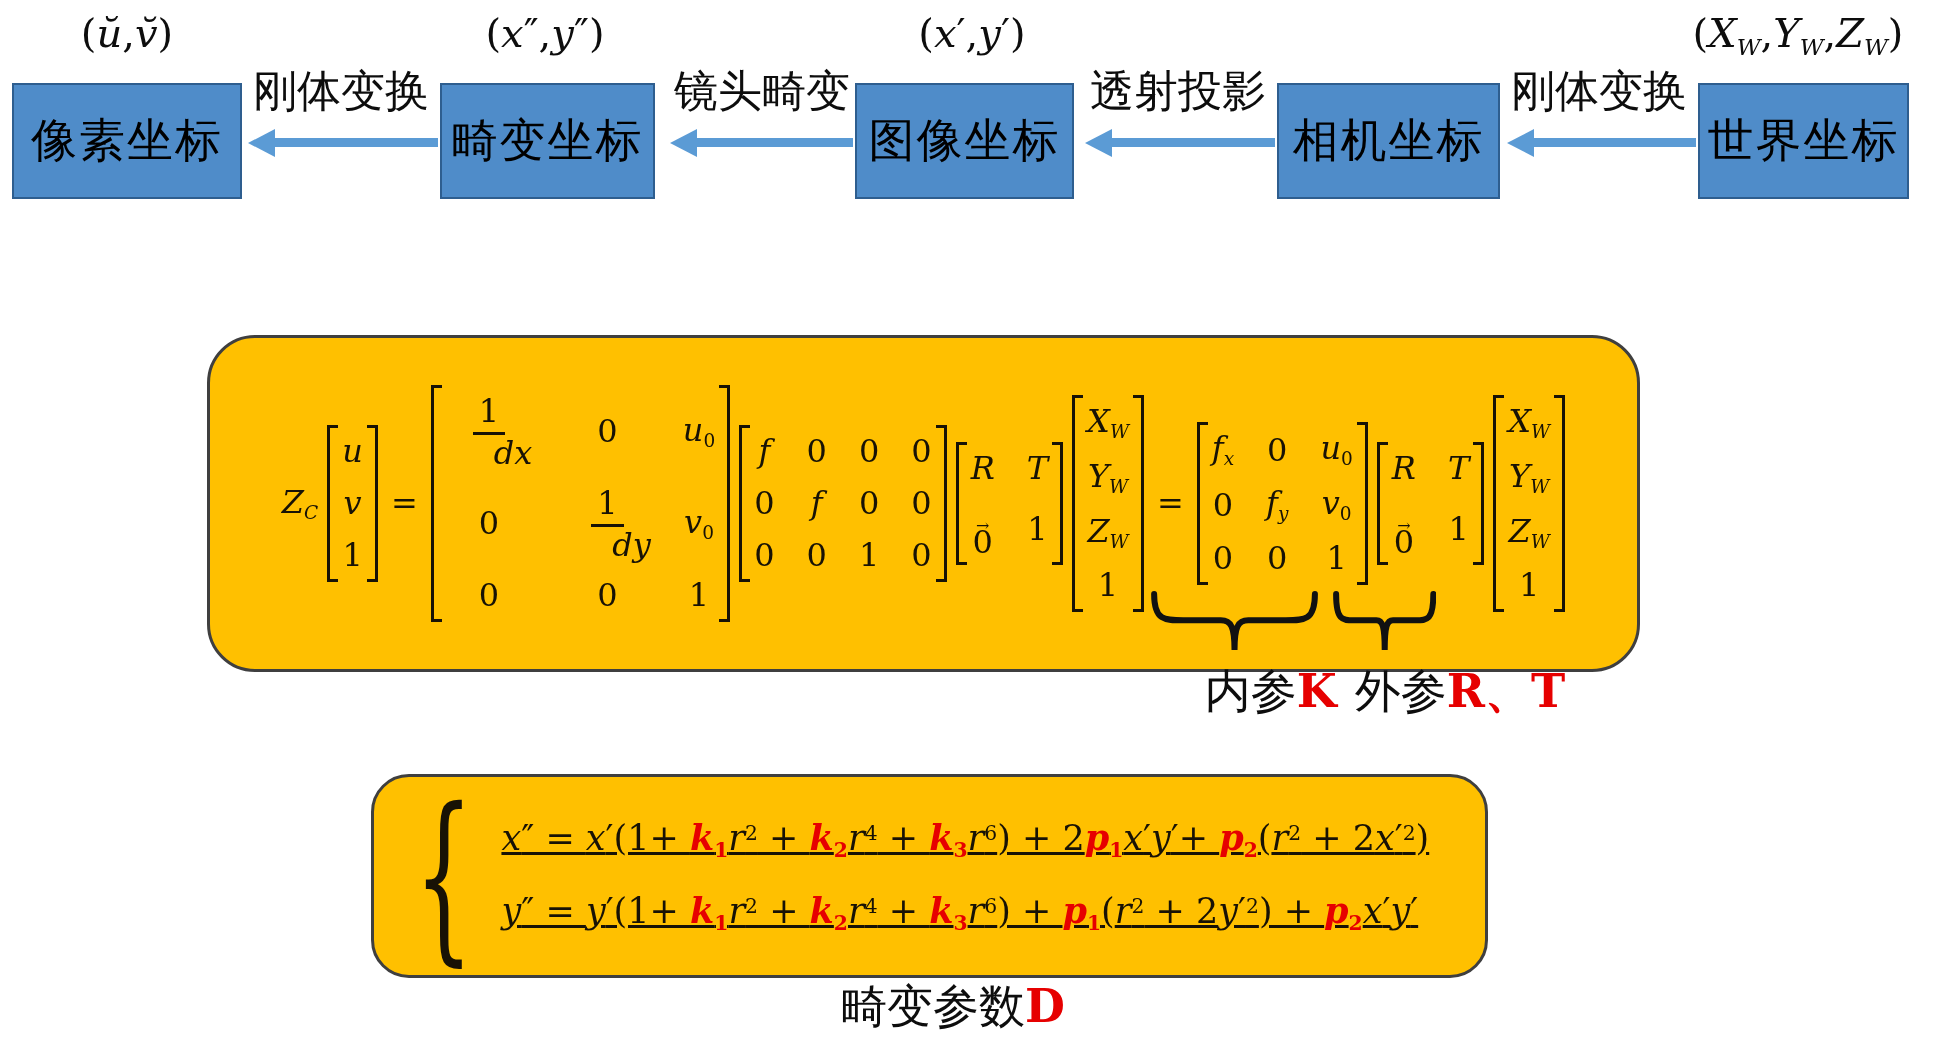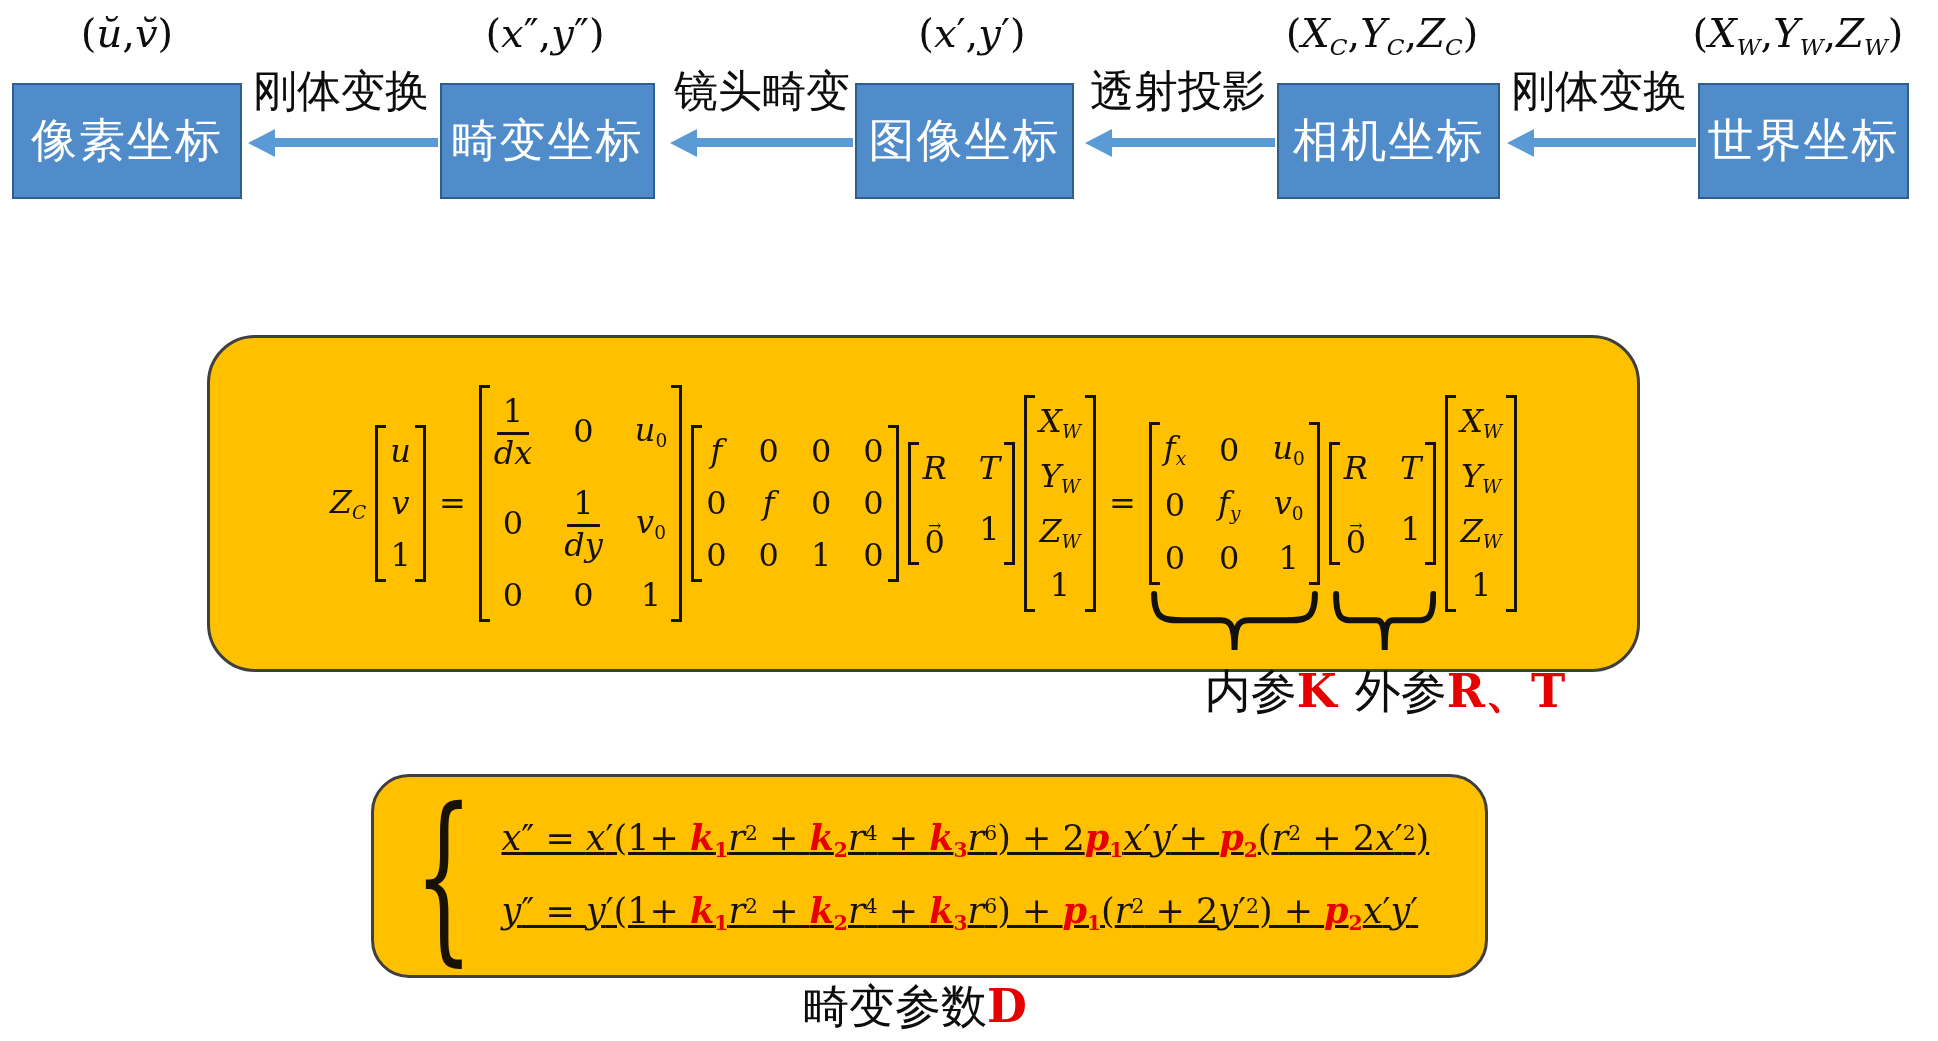--- a/index.html
+++ b/index.html
@@ -4,21 +4,21 @@
 <style>
   html,body{margin:0;padding:0;background:#ffffff;}
   .page{position:relative;width:1938px;height:1041px;background:#ffffff;overflow:hidden;
         font-family:"Liberation Serif",serif;color:#111;}
 
   
   .coord-label{position:absolute;top:10px;transform:translateX(-50%);
     font-family:"DejaVu Serif",serif;font-size:40px;color:#0d0d0d;white-space:nowrap;}
   .flow-box{position:absolute;top:83px;height:116px;background:#4f8cc9;border:2px solid #2e5e8f;
     box-sizing:border-box;display:flex;align-items:center;justify-content:center;
-    color:#ffffff;font-size:46px;letter-spacing:2px;white-space:nowrap;}
+    color:#000000;font-size:46px;letter-spacing:2px;white-space:nowrap;}
   .trans-label{position:absolute;top:62px;transform:translateX(-50%);
     font-size:44px;color:#0d0d0d;white-space:nowrap;}
   .arrow{position:absolute;top:138px;height:9px;background:#5b9bd5;}
   .arrow::before{content:"";position:absolute;left:-27px;top:-9.5px;width:0;height:0;
     border-top:14px solid transparent;border-bottom:14px solid transparent;
     border-right:27px solid #5b9bd5;}
 
   
   .panel{position:absolute;background:#ffc000;border:3px solid #3f3f3f;box-sizing:border-box;}
   .panel1{left:207px;top:335px;width:1433px;height:337px;border-radius:48px;
@@ -35,21 +35,21 @@
   sup{vertical-align:0.5em;}
   .matrix{position:relative;padding:8px 15px;}
   .matrix::before,.matrix::after{content:"";position:absolute;top:0;bottom:0;width:11px;
     border:3px solid #181205;box-sizing:border-box;}
   .matrix::before{left:0;border-right:none;}
   .matrix::after{right:0;border-left:none;}
   .m-grid{display:grid;column-gap:32px;row-gap:15px;justify-items:center;align-items:center;}
   .m-cell{line-height:1.15;}
   .frac{display:inline-flex;flex-direction:column;align-items:center;line-height:1.05;}
   .frac .num{border-bottom:3px solid #181205;padding:0 6px 3px;}
-  .frac .den{padding-top:2px;}
+  .frac .den{padding-top:2px;margin-left:48px;}
   .vec{display:inline-flex;flex-direction:column;align-items:center;line-height:0.85;}
   .vec .vec-arrow{font-size:0.5em;line-height:0.7;margin-bottom:-2px;}
 
   
   .ubrace{position:absolute;height:66px;}
   .ubrace svg{display:block;width:100%;height:100%;}
   .param-label{position:absolute;transform:translateX(-50%);font-size:46px;color:#0d0d0d;
     white-space:nowrap;}
   .red-sym{color:#e60000;font-weight:bold;font-family:"DejaVu Serif",serif;}
   .group-gap{display:inline-block;width:18px;}
@@ -64,21 +64,20 @@
     white-space:nowrap;}
 </style>
 </head>
 <body>
 
 <div class="page">
 
   <div class="coord-label" style="left:127px">(<i>ŭ</i>,<i>v̆</i>)</div>
   <div class="coord-label" style="left:545px">(<i>x</i>″,<i>y</i>″)</div>
   <div class="coord-label" style="left:972px">(<i>x</i>′,<i>y</i>′)</div>
-  <div class="coord-label" style="left:1382px">(<i>X</i><sub><i>C</i></sub>,<i>Y</i><sub><i>C</i></sub>,<i>Z</i><sub><i>C</i></sub>)</div>
   <div class="coord-label" style="left:1798px">(<i>X</i><sub><i>W</i></sub>,<i>Y</i><sub><i>W</i></sub>,<i>Z</i><sub><i>W</i></sub>)</div>
 
   <div class="flow-box" style="left:12px;width:230px">
       <span>像素坐标</span>
     </div>
   <div class="flow-box" style="left:440px;width:215px">
       <span>畸变坐标</span>
     </div>
   <div class="flow-box" style="left:855px;width:219px">
       <span>图像坐标</span>
@@ -217,17 +216,17 @@
   </div>
 
   <div class="panel panel2">
     <div class="sys-brace">{</div>
     <div class="eq-lines">
       <div class="eq-line"><i>x</i>″ = <i>x</i>′(1+ <span class="red-sym"><i>k</i><sub>1</sub></span><i>r</i><sup>2</sup> + <span class="red-sym"><i>k</i><sub>2</sub></span><i>r</i><sup>4</sup> + <span class="red-sym"><i>k</i><sub>3</sub></span><i>r</i><sup>6</sup>) + 2<span class="red-sym"><i>p</i><sub>1</sub></span><i>x</i>′<i>y</i>′+ <span class="red-sym"><i>p</i><sub>2</sub></span>(<i>r</i><sup>2</sup> + 2<i>x</i>′<sup>2</sup>)</div>
       <div class="eq-line"><i>y</i>″ = <i>y</i>′(1+ <span class="red-sym"><i>k</i><sub>1</sub></span><i>r</i><sup>2</sup> + <span class="red-sym"><i>k</i><sub>2</sub></span><i>r</i><sup>4</sup> + <span class="red-sym"><i>k</i><sub>3</sub></span><i>r</i><sup>6</sup>) + <span class="red-sym"><i>p</i><sub>1</sub></span>(<i>r</i><sup>2</sup> + 2<i>y</i>′<sup>2</sup>) + <span class="red-sym"><i>p</i><sub>2</sub></span><i>x</i>′<i>y</i>′</div>
     </div>
   </div>
 
-  <div class="caption" style="left:915px;top:976px">
+  <div class="caption" style="left:953px;top:976px">
     <span>畸变参数</span><span class="red-sym">D</span>
   </div>
 
 </div>
 
 </body></html>

